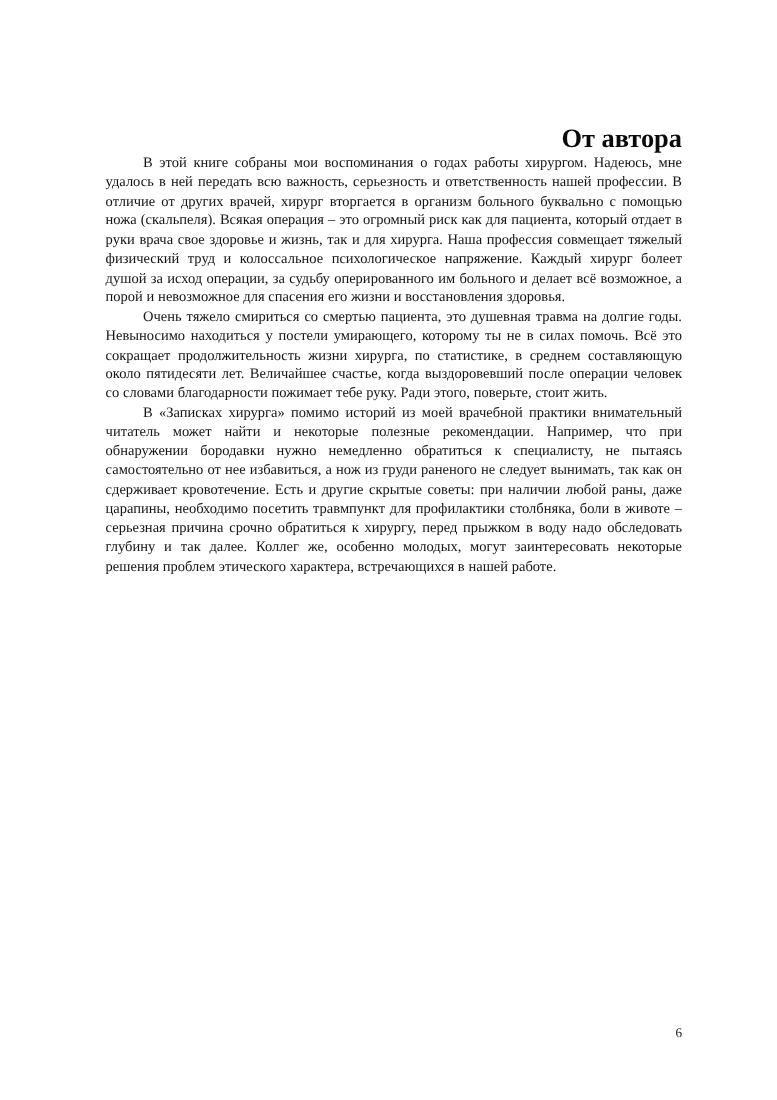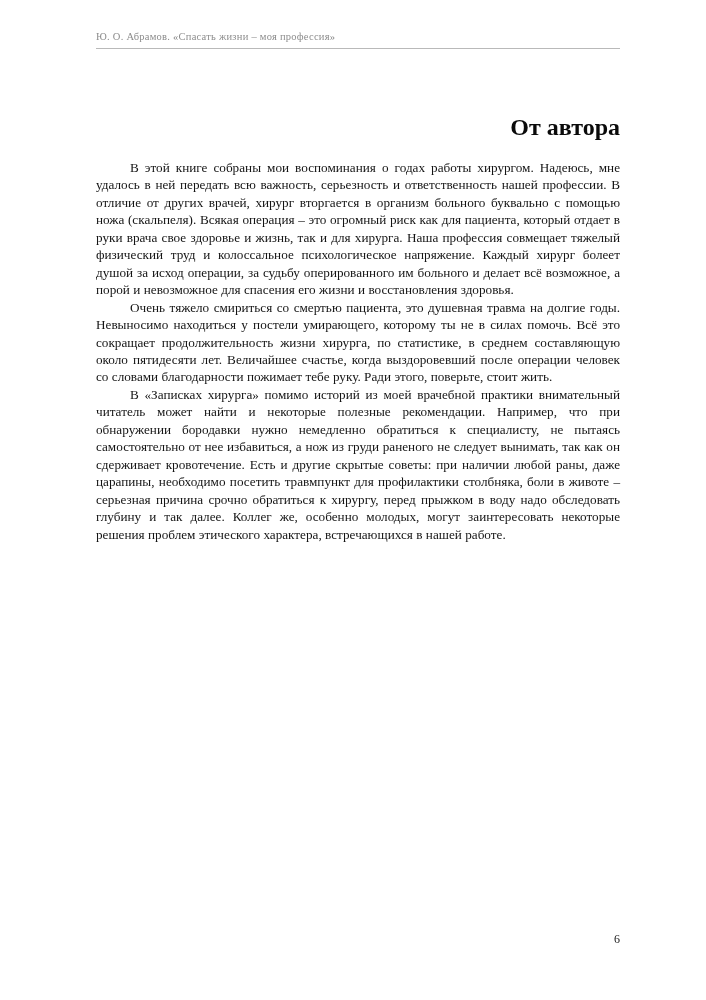--- a/index.html
+++ b/index.html
@@ -58,21 +58,20 @@
     color: #0a0a0a;
     font-family: "Liberation Serif", "DejaVu Serif", serif;
   }
 
   
   .body-text {
     position: absolute;
     left: 96px;
     top: 139px;
     width: 524px;
-    margin-top: 20px;
   }
   .para {
     margin: 0;
     font-size: 13.2px;
     line-height: 17.45px;
     text-align: justify;
     text-indent: 34px;
     hyphens: manual;
     color: #141414;
     word-spacing: 0.1px;
@@ -88,24 +87,20 @@
     font-size: 12px;
     line-height: 14px;
     color: #1a1a1a;
   }
 </style>
 </head>
 <body>
 
 <div class="page">
 
-  <div class="running-head">
-    <div class="running-head-text">Ю.  О.  Абрамов.  «Спасать жизни – моя профессия»</div>
-    <div class="running-head-rule"></div>
-  </div>
 
   <h1 class="page-title">От автора</h1>
 
   <div class="body-text">
     <p class="para">В этой книге собраны мои воспоминания о годах работы хирургом. Надеюсь, мне удалось в ней передать всю важность, серьезность и ответственность нашей профессии. В отличие от других врачей, хирург вторгается в организм больного буквально с помощью ножа (скальпеля). Всякая операция – это огромный риск как для пациента, который отдает в руки врача свое здоровье и жизнь, так и для хирурга. Наша профессия совмещает тяжелый физический труд и колоссальное психологическое напряжение. Каждый хирург болеет душой за исход операции, за судьбу оперированного им больного и делает всё возможное, а порой и невозможное для спасения его жизни и восстановления здоровья.</p>
     <p class="para">Очень тяжело смириться со смертью пациента, это душевная травма на долгие годы. Невыносимо находиться у постели умирающего, которому ты не в силах помочь. Всё это сокращает продолжительность жизни хирурга, по статистике, в среднем составляющую около пятидесяти лет. Величайшее счастье, когда выздоровевший после операции человек со словами благодарности пожимает тебе руку. Ради этого, поверьте, стоит жить.</p>
     <p class="para">В «Записках хирурга» помимо историй из моей врачебной практики внимательный читатель может найти и некоторые полезные рекомендации. Например, что при обнаружении бородавки нужно немедленно обратиться к специалисту, не пытаясь самостоятельно от нее избавиться, а нож из груди раненого не следует вынимать, так как он сдерживает кровотечение. Есть и другие скрытые советы: при наличии любой раны, даже царапины, необходимо посетить травмпункт для профилактики столбняка, боли в животе – серьезная причина срочно обратиться к хирургу, перед прыжком в воду надо обследовать глубину и так далее. Коллег же, особенно молодых, могут заинтересовать некоторые решения проблем этического характера, встречающихся в нашей работе.</p>
   </div>
 
   <div class="folio">6</div>

